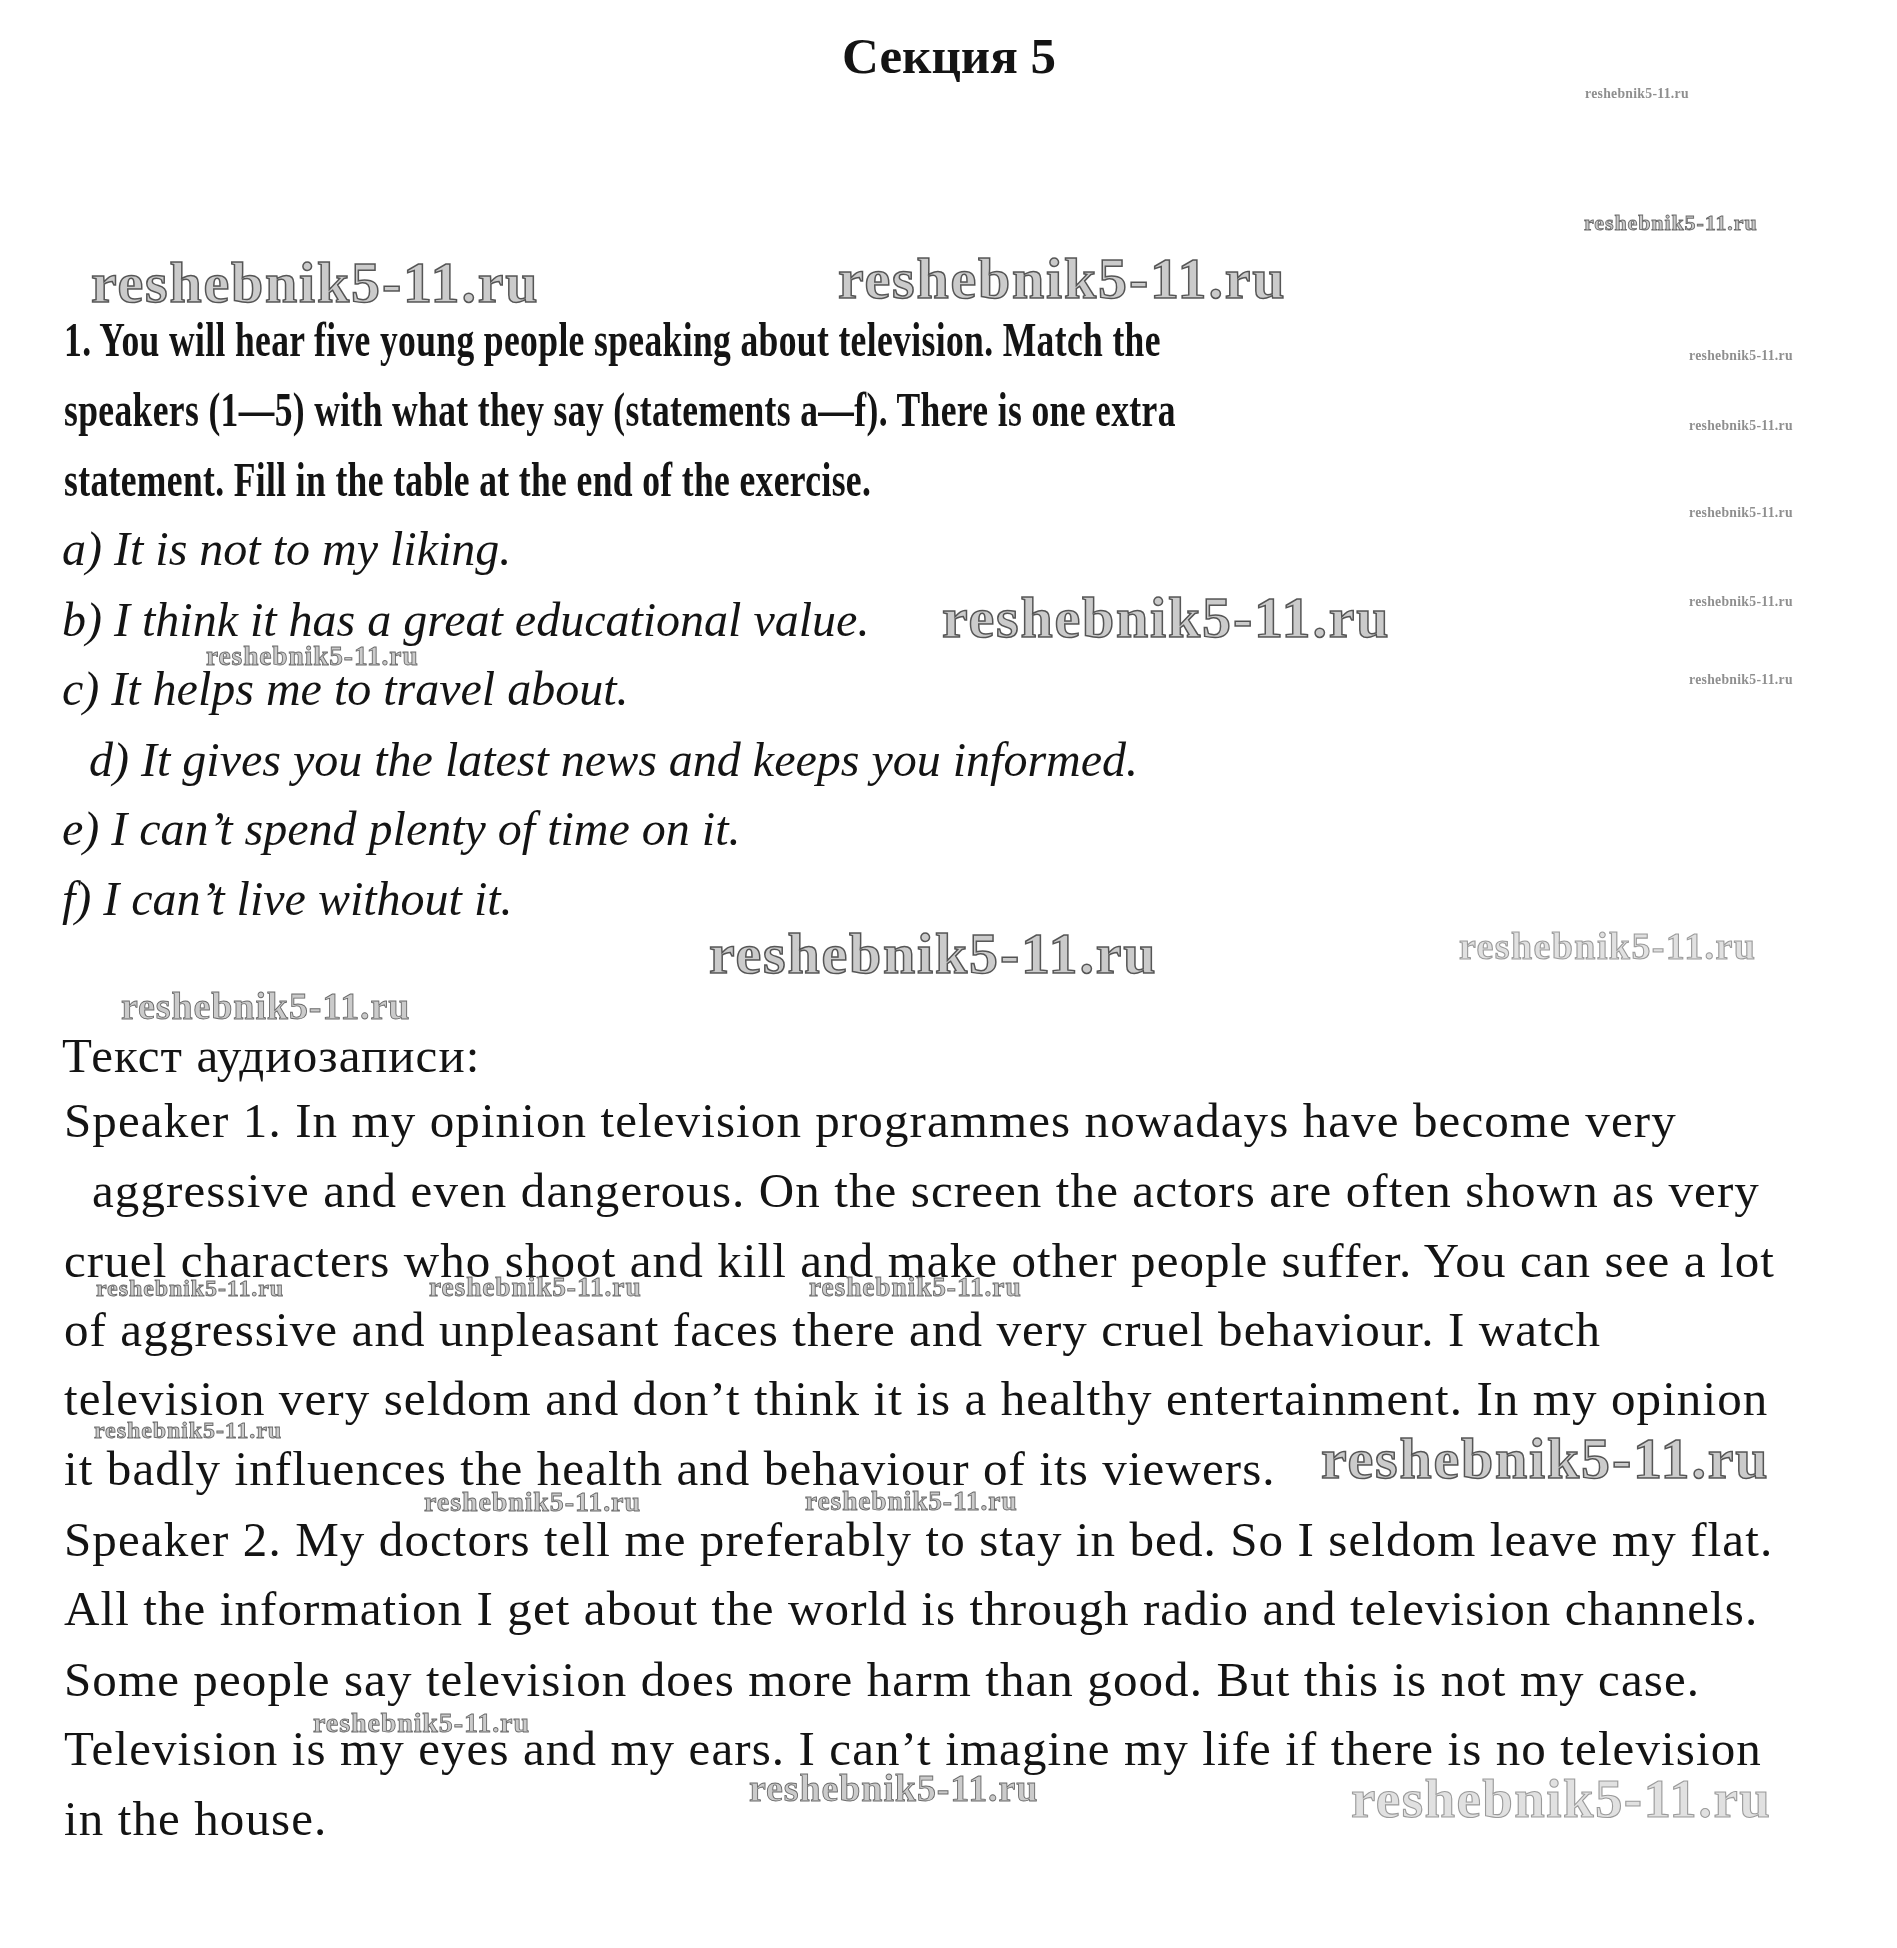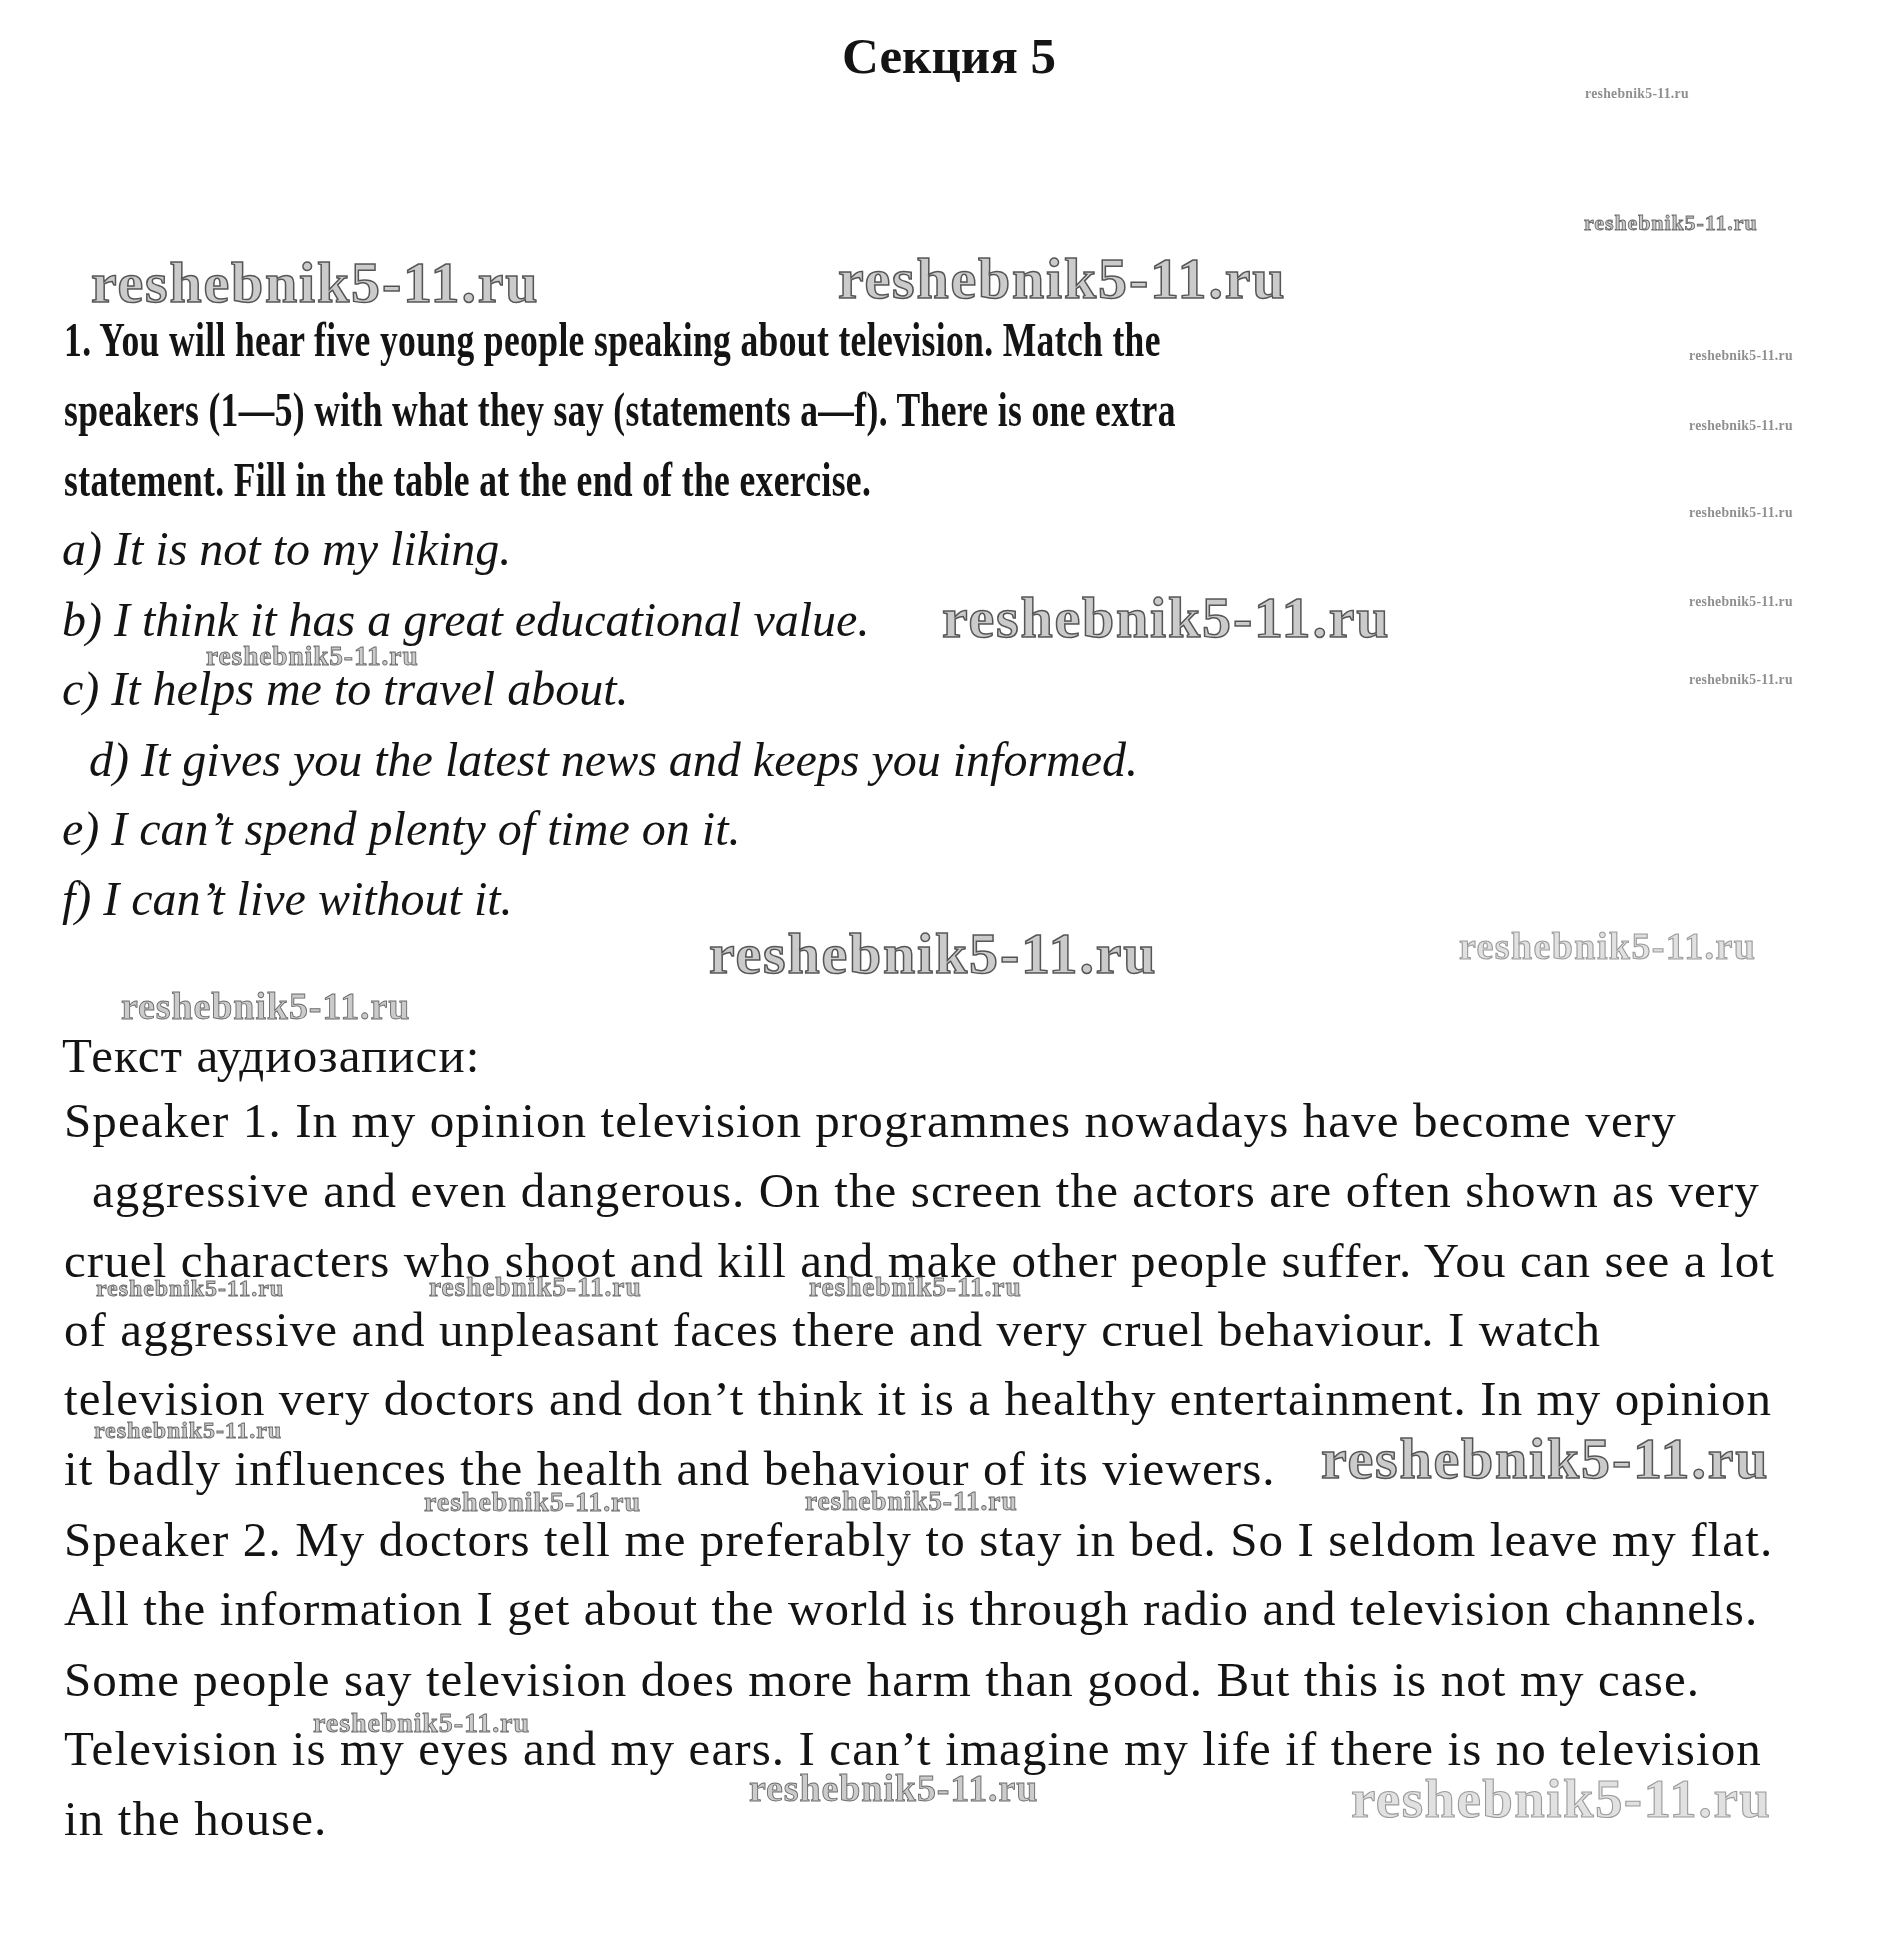--- a/index.html
+++ b/index.html
@@ -96,21 +96,21 @@
   <span class="wm wm-big" style="left:709px; top:925px; font-size:58px;">reshebnik5-11.ru</span>
   <span class="wm wm-light" style="left:1459px; top:927px; font-size:38px;">reshebnik5-11.ru</span>
   <span class="wm wm-med" style="left:121px; top:987px; font-size:38px;">reshebnik5-11.ru</span>
 
   <div class="line body-line" style="left:62px; top:1021px;">Текст аудиозаписи:</div>
 
   <div class="line body-line" style="left:64px; top:1086px;">Speaker 1. In my opinion television programmes nowadays have become very</div>
   <div class="line body-line" style="left:64px; top:1156px;margin-left:28px;">aggressive and even dangerous. On the screen the actors are often shown as very</div>
   <div class="line body-line" style="left:64px; top:1226px;">cruel characters who shoot and kill and make other people suffer. You can see a lot</div>
   <div class="line body-line" style="left:64px; top:1295px;">of aggressive and unpleasant faces there and very cruel behaviour. I watch</div>
-  <div class="line body-line" style="left:64px; top:1364px;">television very doctors and don’t think it is a healthy entertainment. In my opinion</div>
+  <div class="line body-line" style="left:64px; top:1364px;">television very seldom and don’t think it is a healthy entertainment. In my opinion</div>
   <div class="line body-line" style="left:64px; top:1434px;">it badly influences the health and behaviour of its viewers.</div>
 
   <span class="wm wm-med" style="left:96px; top:1276px; font-size:24px;">reshebnik5-11.ru</span>
   <span class="wm wm-med" style="left:429px; top:1274px; font-size:27.4px;">reshebnik5-11.ru</span>
   <span class="wm wm-med" style="left:809px; top:1274px; font-size:27.4px;">reshebnik5-11.ru</span>
   <span class="wm wm-med" style="left:94px; top:1418px; font-size:24px;">reshebnik5-11.ru</span>
   <span class="wm wm-big" style="left:1321px; top:1430px; font-size:58px;">reshebnik5-11.ru</span>
   <span class="wm wm-med" style="left:424px; top:1488px; font-size:28px;">reshebnik5-11.ru</span>
   <span class="wm wm-med" style="left:805px; top:1488px; font-size:27.4px;">reshebnik5-11.ru</span>
 

